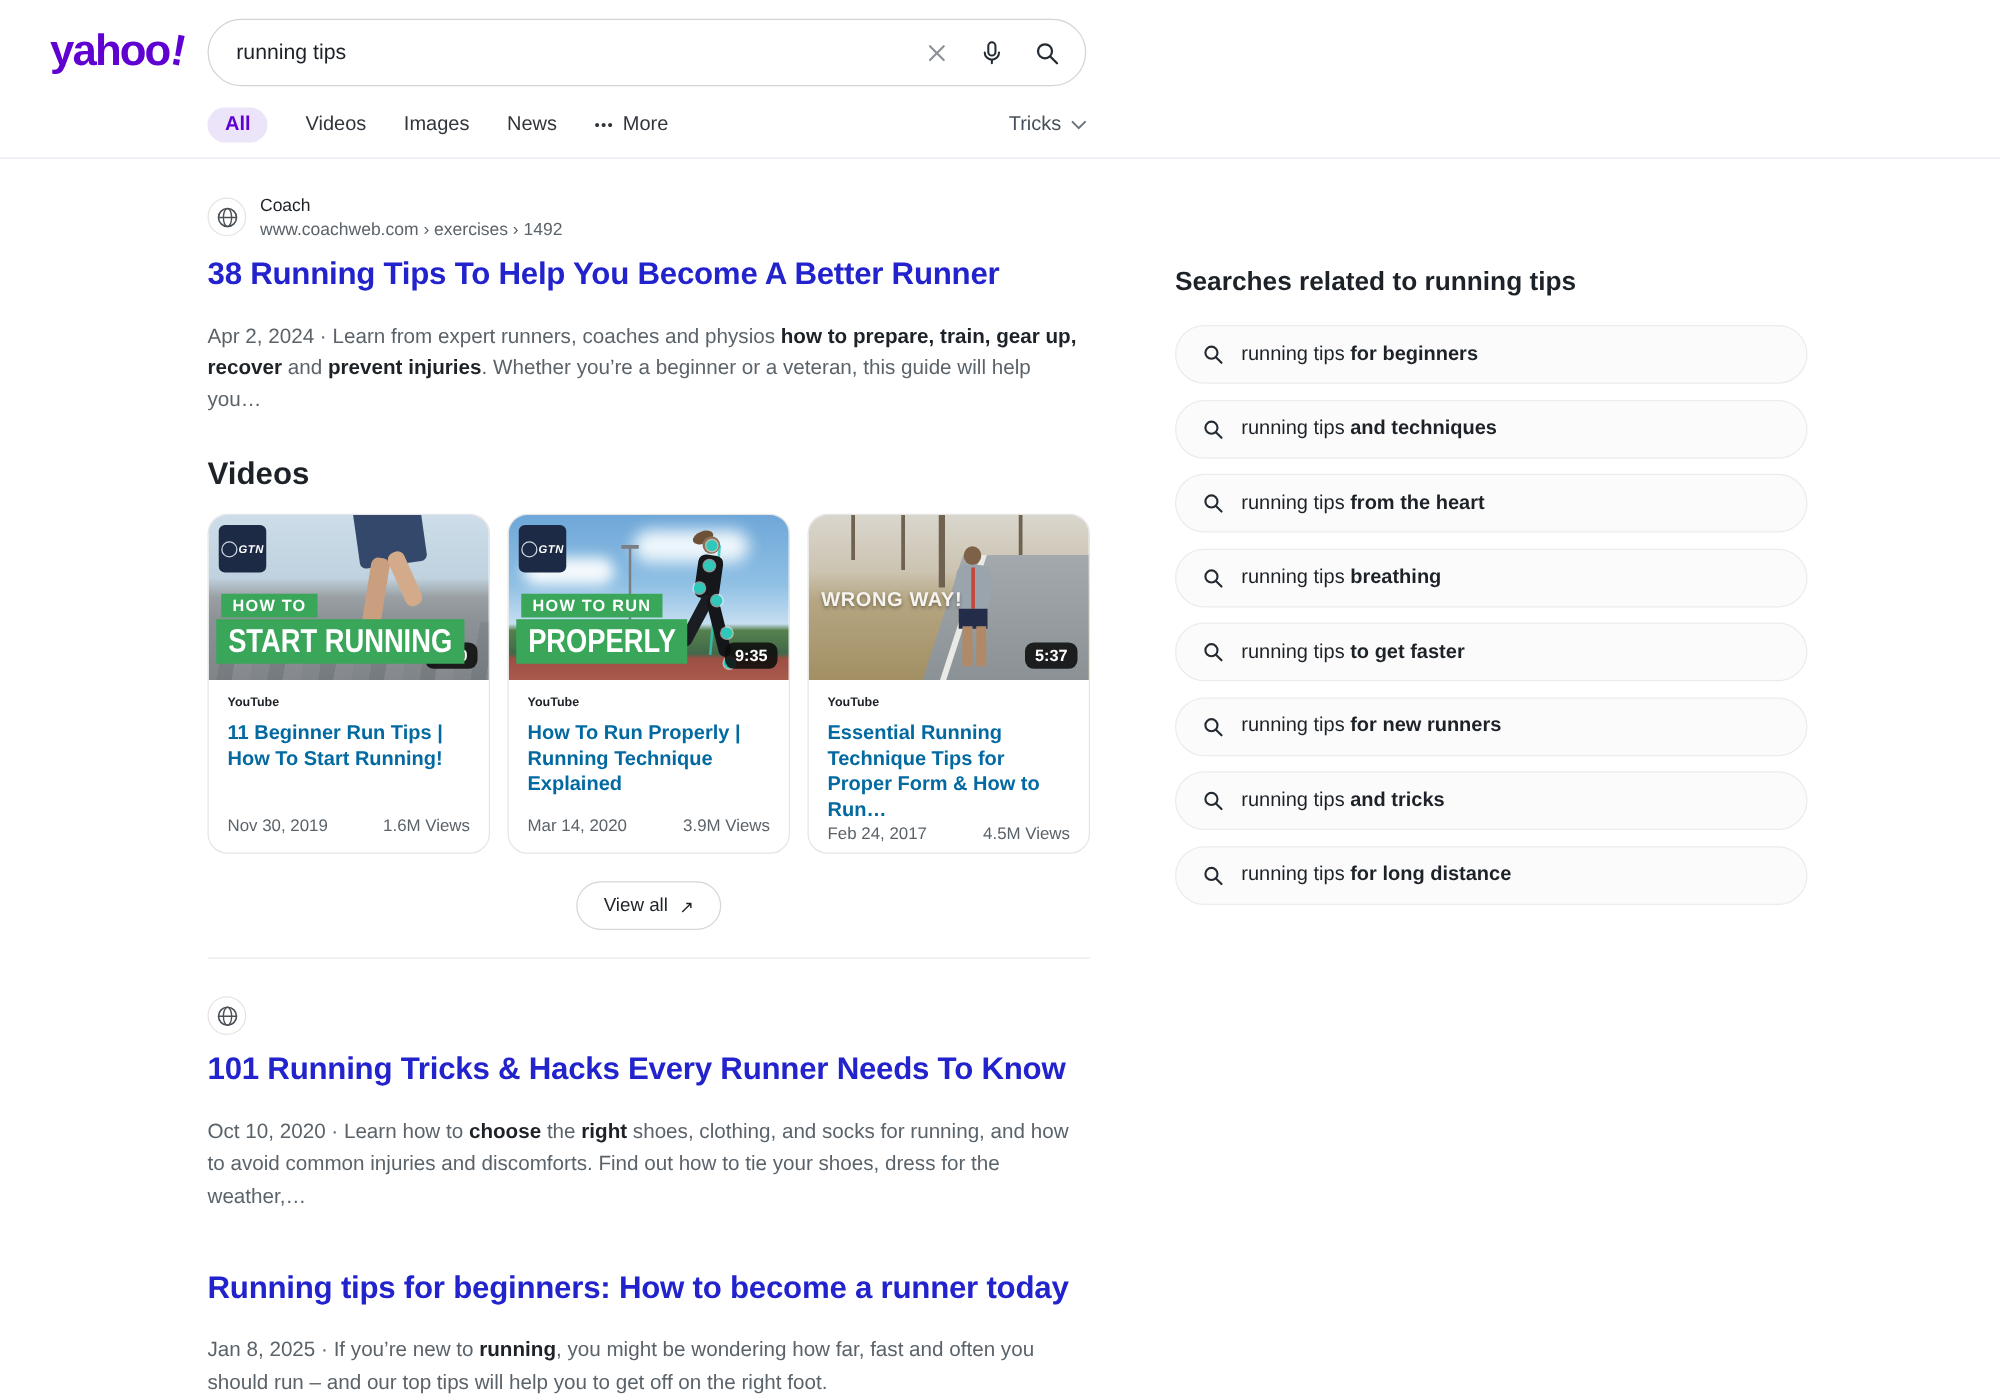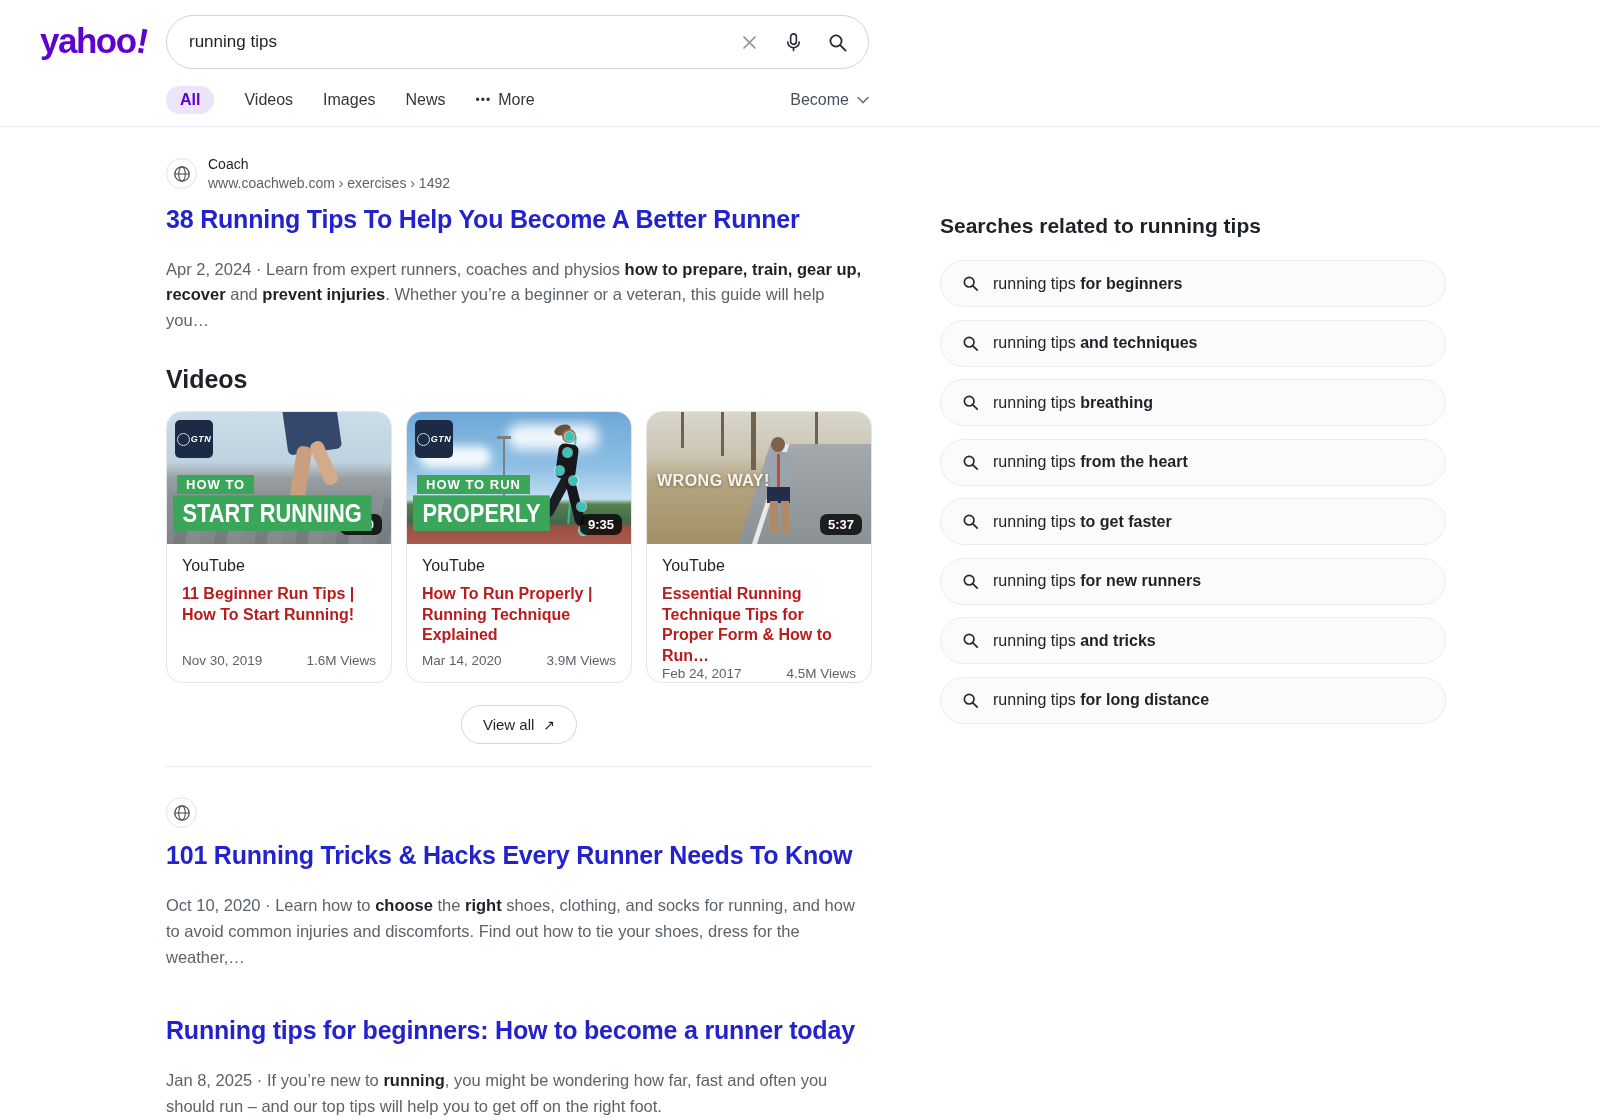--- a/index.html
+++ b/index.html
@@ -31,22 +31,22 @@
   .site-url { font-size:14px; color:#5b636a; line-height:1.3; }
   .result-title { margin-top:13px; font-size:25px; font-weight:600; color:#2223cd; letter-spacing:-0.2px; cursor:pointer; display:inline-block; }
   .snippet { margin-top:23px; font-size:16.5px; line-height:1.55; color:#5b636a; max-width:700px; }
   .seg-b { color:#1d2228; font-weight:700; }
   .author-line { margin-top:8px; font-size:16.5px; color:#5b636a; }
 
   .videos-heading { margin-top:32px; font-size:25px; font-weight:700; color:#1d2228; }
   .cards { margin-top:17px; display:flex; gap:14px; }
   .vcard { width:226px; height:272px; border:1px solid #e6e6e6; border-radius:16px; overflow:hidden; background:#fff; display:flex; flex-direction:column; cursor:pointer; }
   .vbody { flex:1; padding:13px 15px 14px; display:flex; flex-direction:column; }
-  .vsource { font-size:16px; font-weight:400; color:#1d2228; }
-  .vtitle { margin-top:9px; font-size:16px; font-weight:600; line-height:1.28; color:#b91c1c; }
+  .vsource { font-size:10px; font-weight:700; color:#1d2228; }
+  .vtitle { margin-top:9px; font-size:16px; font-weight:600; line-height:1.28; color:#0369a1; }
   .vmeta { margin-top:auto; display:flex; justify-content:space-between; font-size:13.5px; color:#5b636a; }
 
   .thumb { position:relative; height:132px; overflow:hidden; flex-shrink:0; }
   .duration { position:absolute; right:9px; bottom:9px; background:rgba(12,12,12,.88); color:#fff; font-size:13px; font-weight:700; padding:3px 8px; border-radius:7px;margin-top:44px; }
   .gtn { position:absolute; left:8px; top:8px; width:38px; height:38px; background:#1c2a45; border-radius:5px; color:#fff; display:flex; align-items:center; justify-content:center; gap:1px; z-index:3; }
   .gtn .ring { width:13px; height:13px; border:1.5px solid #cfd6e2; border-radius:50%; }
   .gtn .label { font-size:9px; font-weight:700; font-style:italic; letter-spacing:.5px; }
   .banner { position:absolute; background:#3aa65a; color:#fff; font-weight:800; z-index:2; white-space:nowrap; }
   .b-top { left:10px; bottom:50px; font-size:13px; padding:2px 9px; letter-spacing:1px; }
   .b-main { left:6px; bottom:13px; font-size:23px; padding:2px 10px; transform:scale(.95,1.15); transform-origin:left bottom; }
@@ -136,21 +136,21 @@
   <div class="tabs">
     <span class="tab active">All</span>
     <span class="tab">Videos</span>
     <span class="tab">Images</span>
     <span class="tab">News</span>
     <span class="tab tab-more">
       <span class="dots">•••</span>
       <span>More</span>
     </span>
     <span class="anytime">
-      <span>Become</span>
+      <span>Tricks</span>
       <svg width="12" height="8" viewBox="0 0 12 8">
           <path d="M1 1.5 L6 6.5 L11 1.5" fill="none" stroke="#6a737c" stroke-width="1.6" stroke-linecap="round"></path>
         </svg>
     </span>
   </div>
 </div>
 
 <div class="main-left">
 
   <div class="result">
@@ -316,38 +316,38 @@
         </span>
       <span><span>running tips</span><span class="suffix"> and techniques</span></span>
     </div>
     <div class="pill">
       <span class="pill-search-ico">
           <svg width="17" height="17" viewBox="0 0 19 19">
             <circle cx="8" cy="8" r="5.4" fill="none" stroke="#232a31" stroke-width="1.9"></circle>
             <line x1="12.2" y1="12.2" x2="17" y2="17" stroke="#232a31" stroke-width="1.9" stroke-linecap="round"></line>
           </svg>
         </span>
+      <span><span>running tips</span><span class="suffix"> from the heart</span></span>
+    </div>
+    <div class="pill">
+      <span class="pill-search-ico">
+          <svg width="17" height="17" viewBox="0 0 19 19">
+            <circle cx="8" cy="8" r="5.4" fill="none" stroke="#232a31" stroke-width="1.9"></circle>
+            <line x1="12.2" y1="12.2" x2="17" y2="17" stroke="#232a31" stroke-width="1.9" stroke-linecap="round"></line>
+          </svg>
+        </span>
       <span><span>running tips</span><span class="suffix"> breathing</span></span>
     </div>
     <div class="pill">
       <span class="pill-search-ico">
           <svg width="17" height="17" viewBox="0 0 19 19">
             <circle cx="8" cy="8" r="5.4" fill="none" stroke="#232a31" stroke-width="1.9"></circle>
             <line x1="12.2" y1="12.2" x2="17" y2="17" stroke="#232a31" stroke-width="1.9" stroke-linecap="round"></line>
           </svg>
         </span>
-      <span><span>running tips</span><span class="suffix"> from the heart</span></span>
-    </div>
-    <div class="pill">
-      <span class="pill-search-ico">
-          <svg width="17" height="17" viewBox="0 0 19 19">
-            <circle cx="8" cy="8" r="5.4" fill="none" stroke="#232a31" stroke-width="1.9"></circle>
-            <line x1="12.2" y1="12.2" x2="17" y2="17" stroke="#232a31" stroke-width="1.9" stroke-linecap="round"></line>
-          </svg>
-        </span>
       <span><span>running tips</span><span class="suffix"> to get faster</span></span>
     </div>
     <div class="pill">
       <span class="pill-search-ico">
           <svg width="17" height="17" viewBox="0 0 19 19">
             <circle cx="8" cy="8" r="5.4" fill="none" stroke="#232a31" stroke-width="1.9"></circle>
             <line x1="12.2" y1="12.2" x2="17" y2="17" stroke="#232a31" stroke-width="1.9" stroke-linecap="round"></line>
           </svg>
         </span>
       <span><span>running tips</span><span class="suffix"> for new runners</span></span>

